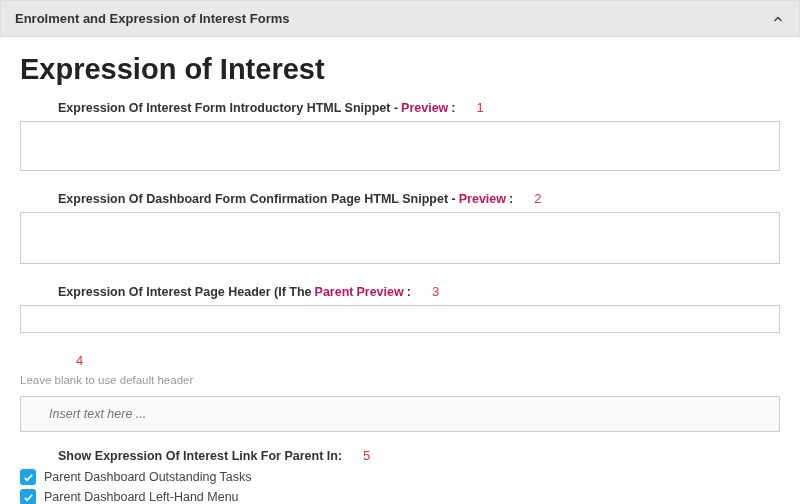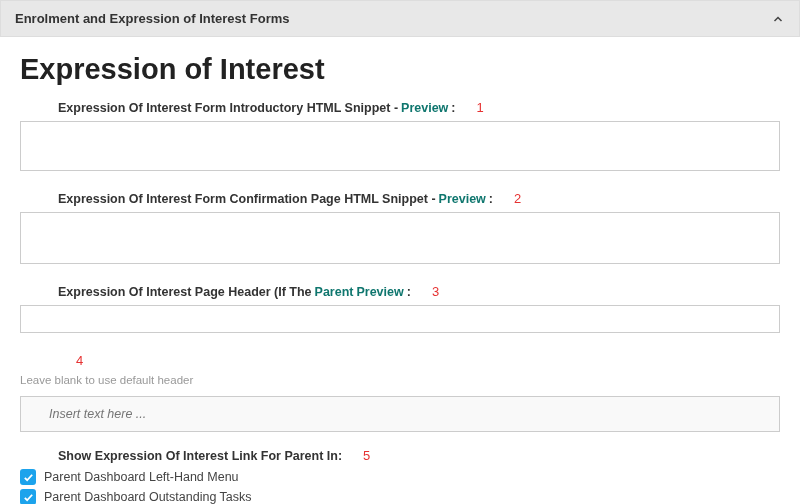--- a/index.html
+++ b/index.html
@@ -43,21 +43,21 @@
       font-weight: bold;
       color: #333;
       margin-bottom: 6px;
       display: flex;
       align-items: center;
       flex-wrap: wrap;
       gap: 3px;
       padding-left: 38px;
     }
     .field-label .link {
-      color: #0f766e;
+      color: #be185d;
       font-weight: bold;
       cursor: pointer;
     }
     .annotation {
       color: #e63232;
       font-weight: normal;
       font-size: 13px;
       margin-left: 18px;
     }
     .textarea-box {
@@ -130,21 +130,21 @@
       <span>Expression Of Interest Form Introductory HTML Snippet - </span>
       <span class="link">Preview</span>
       <span class="sep"> :</span>
       <span class="annotation">1</span>
     </div>
     <textarea class="textarea-box ta-lg" style=""></textarea>
   </div>
 
   <div class="field-group">
     <div class="field-label">
-      <span>Expression Of Interest Form Confirmation Page HTML Snippet - </span>
+      <span>Expression Of Dashboard Form Confirmation Page HTML Snippet - </span>
       <span class="link">Preview</span>
       <span class="sep"> :</span>
       <span class="annotation">2</span>
     </div>
     <textarea class="textarea-box ta-md" style=""></textarea>
   </div>
 
   <div class="field-group">
     <div class="field-label">
       <span>Expression Of Interest Page Header (If The </span>
@@ -168,29 +168,29 @@
     <div class="field-label">
       <span>Show Expression Of Interest Link For Parent In:</span>
       <span class="annotation">5</span>
     </div>
     <div class="check-row">
       <span class="chk">
         <svg viewBox="0 0 24 24" fill="none" stroke="#fff" stroke-width="4">
             <polyline points="4 13 9 18 20 6"></polyline>
           </svg>
       </span>
-      <span class="lbl">Parent Dashboard Left-Hand Menu</span>
+      <span class="lbl">Parent Dashboard Outstanding Tasks</span>
     </div>
     <div class="check-row">
       <span class="chk">
         <svg viewBox="0 0 24 24" fill="none" stroke="#fff" stroke-width="4">
             <polyline points="4 13 9 18 20 6"></polyline>
           </svg>
       </span>
-      <span class="lbl">Parent Dashboard Outstanding Tasks</span>
+      <span class="lbl">Parent Dashboard Left-Hand Menu</span>
     </div>
     <div class="check-row">
       <span class="chk">
         
       </span>
 
     </div>
   </div>
 
 </div>

